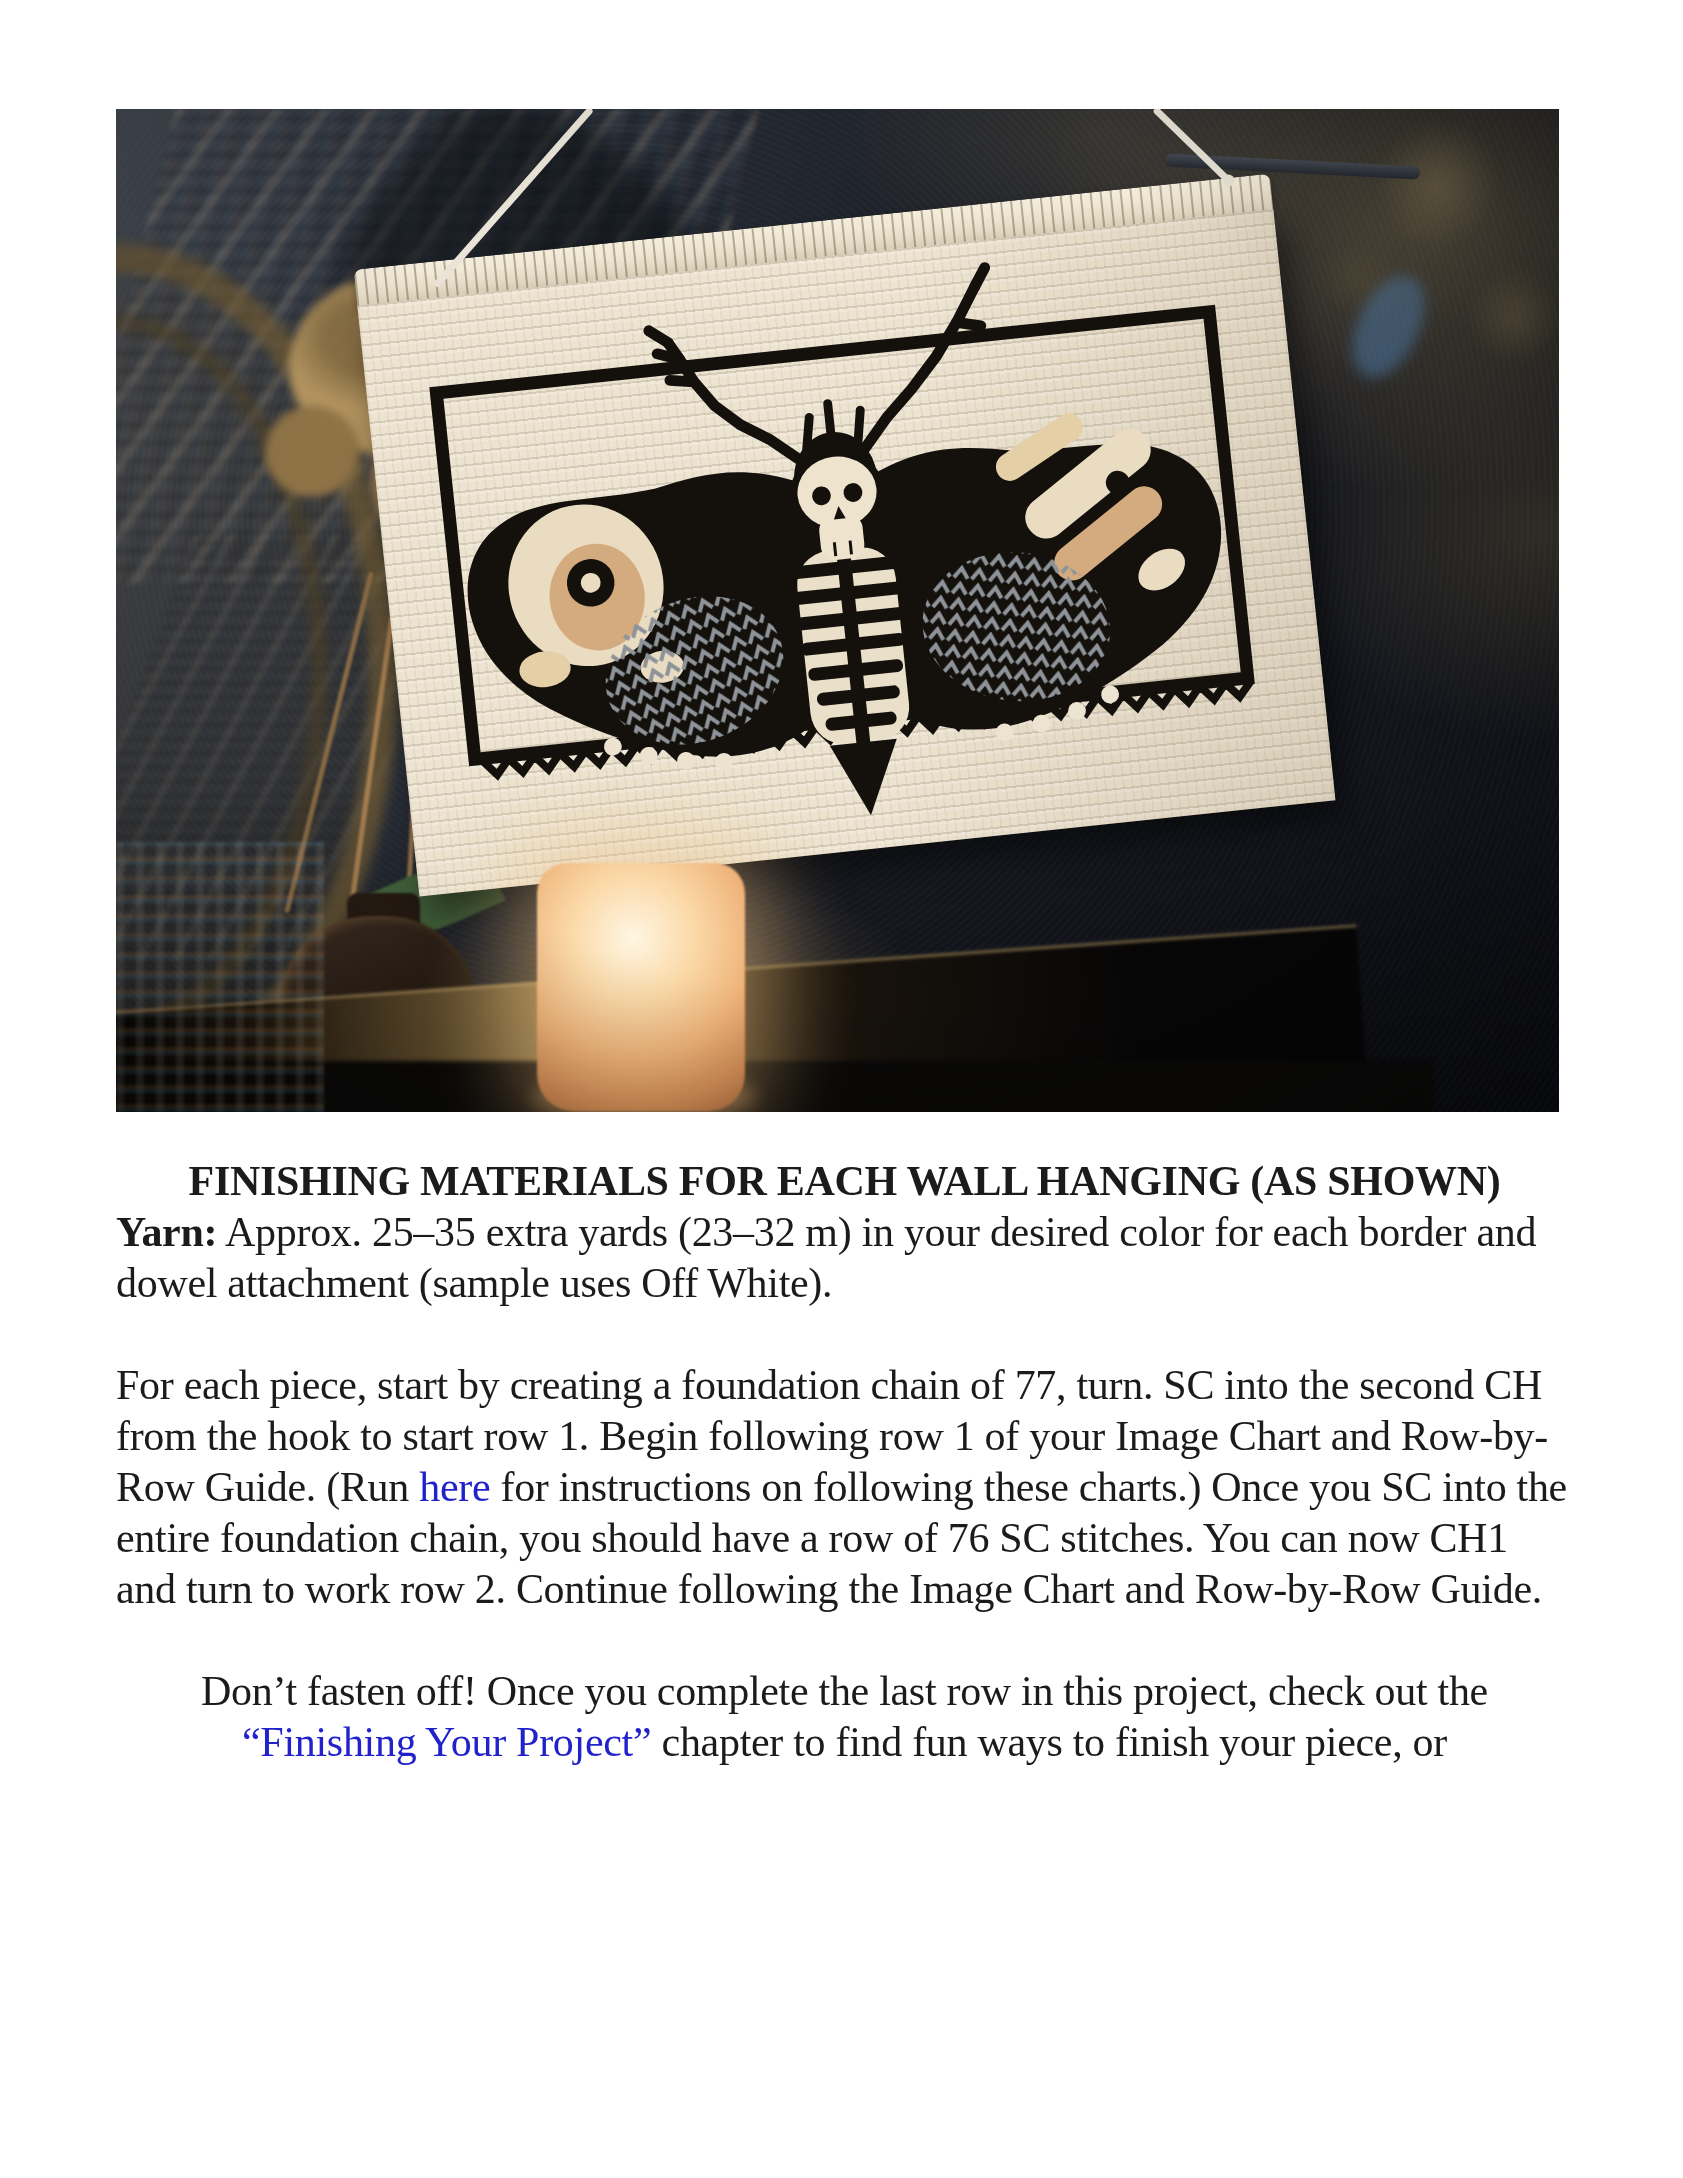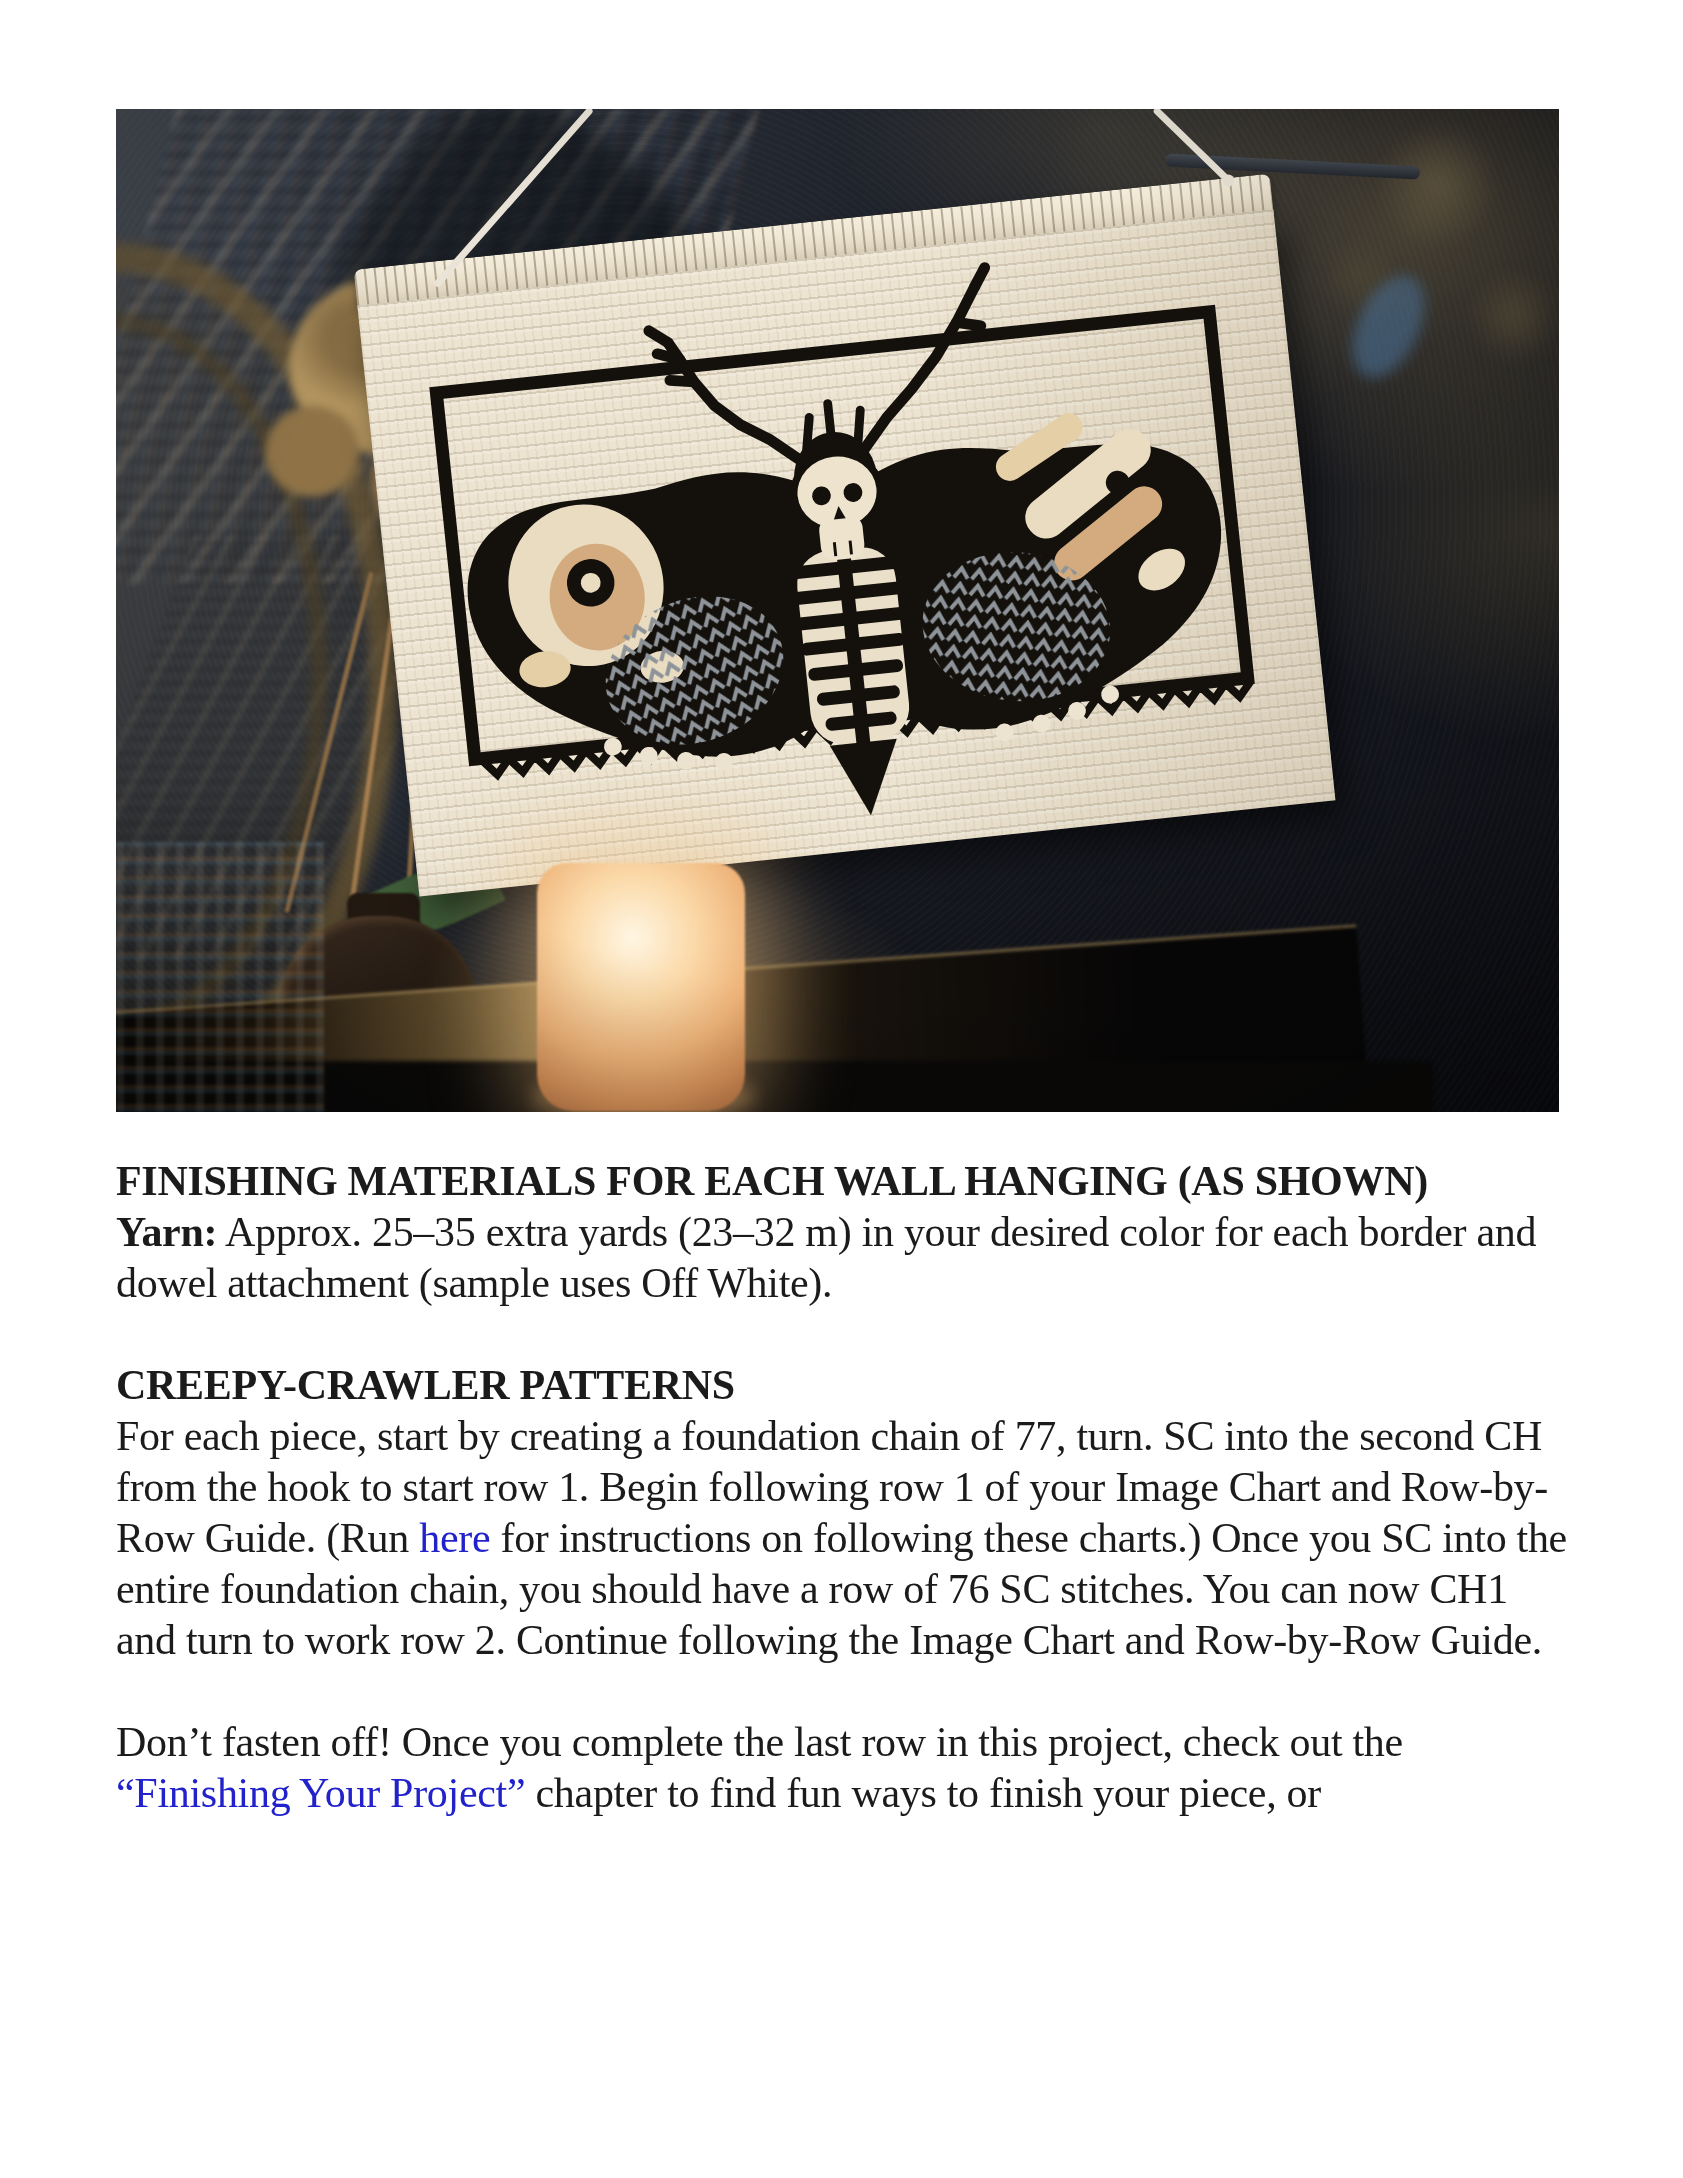--- a/index.html
+++ b/index.html
@@ -95,21 +95,21 @@
   .candle{left:421px;top:754px;width:208px;height:248px;border-radius:30px 30px 36px 36px;filter:blur(1px);
     background:radial-gradient(circle at 46% 30%, #fff6e3 0%, var(--candle-glow,#fbd9a8) 30%, #eeb379 58%, #cf8b54 82%, #a96a3e 100%);
     box-shadow:0 0 79px 28px rgba(244,196,130,.42);}
   .vignette{left:0;top:0;right:0;bottom:0;pointer-events:none;
     background:radial-gradient(ellipse at 50% 45%, transparent 55%, rgba(0,0,0,.28) 100%);}
 
   
   .text-block{position:absolute;left:116px;top:1156px;width:1457px;font-size:42px;line-height:51px;
     letter-spacing:-0.3px;}
   .text-block p{margin:0 0 51px 0;}
-  .text-block p.tight{margin:0;}
+  .text-block p.tight{margin:0;text-align:center;}
   .heading{font-weight:bold;}
   b,strong{font-weight:bold;margin-top:48px;}
   a.link{color:var(--link,#2222cc);text-decoration:none;cursor:pointer;}
 </style>
 </head>
 <body>
 
 <div class="page">
 
   <figure class="photo" role="img" aria-label="Crocheted wall hanging of a black death's-head moth with skull motif on cream yarn, hung from a dowel on a dark wall above a glowing candle, dried flowers and a dark vase to the left">
@@ -248,20 +248,19 @@
     <div class="candle-reflection"></div>
     <div class="candle"></div>
     <div class="vignette"></div>
   </figure>
 
   <section class="text-block">
     <p class="heading tight">FINISHING MATERIALS FOR EACH WALL HANGING (AS SHOWN)</p>
     <p><strong>Yarn:</strong><span> Approx. 25–35 extra yards (23–32 m) in your desired color for each border and dowel attachment (sample uses Off White).</span></p>
 
 
-    <p class="heading tight">CREEPY-CRAWLER PATTERNS</p>
     <p><span>For each piece, start by creating a foundation chain of 77, turn. SC into the second CH from the hook to start row 1. Begin following row 1 of your Image Chart and Row-by-Row Guide. (Run </span><a class="link">here</a><span> for instructions on following these charts.) Once you SC into the entire foundation chain, you should have a row of 76 SC stitches. You can now CH1 and turn to work row 2. Continue following the Image Chart and Row-by-Row Guide.</span></p>
 
     <p class="tight"><span>Don’t fasten off! Once you complete the last row in this project, check out the </span><a class="link">“Finishing Your Project”</a><span> chapter to find fun ways to finish your piece, or</span></p>
   </section>
 
 </div>
 
 
 </body></html>

